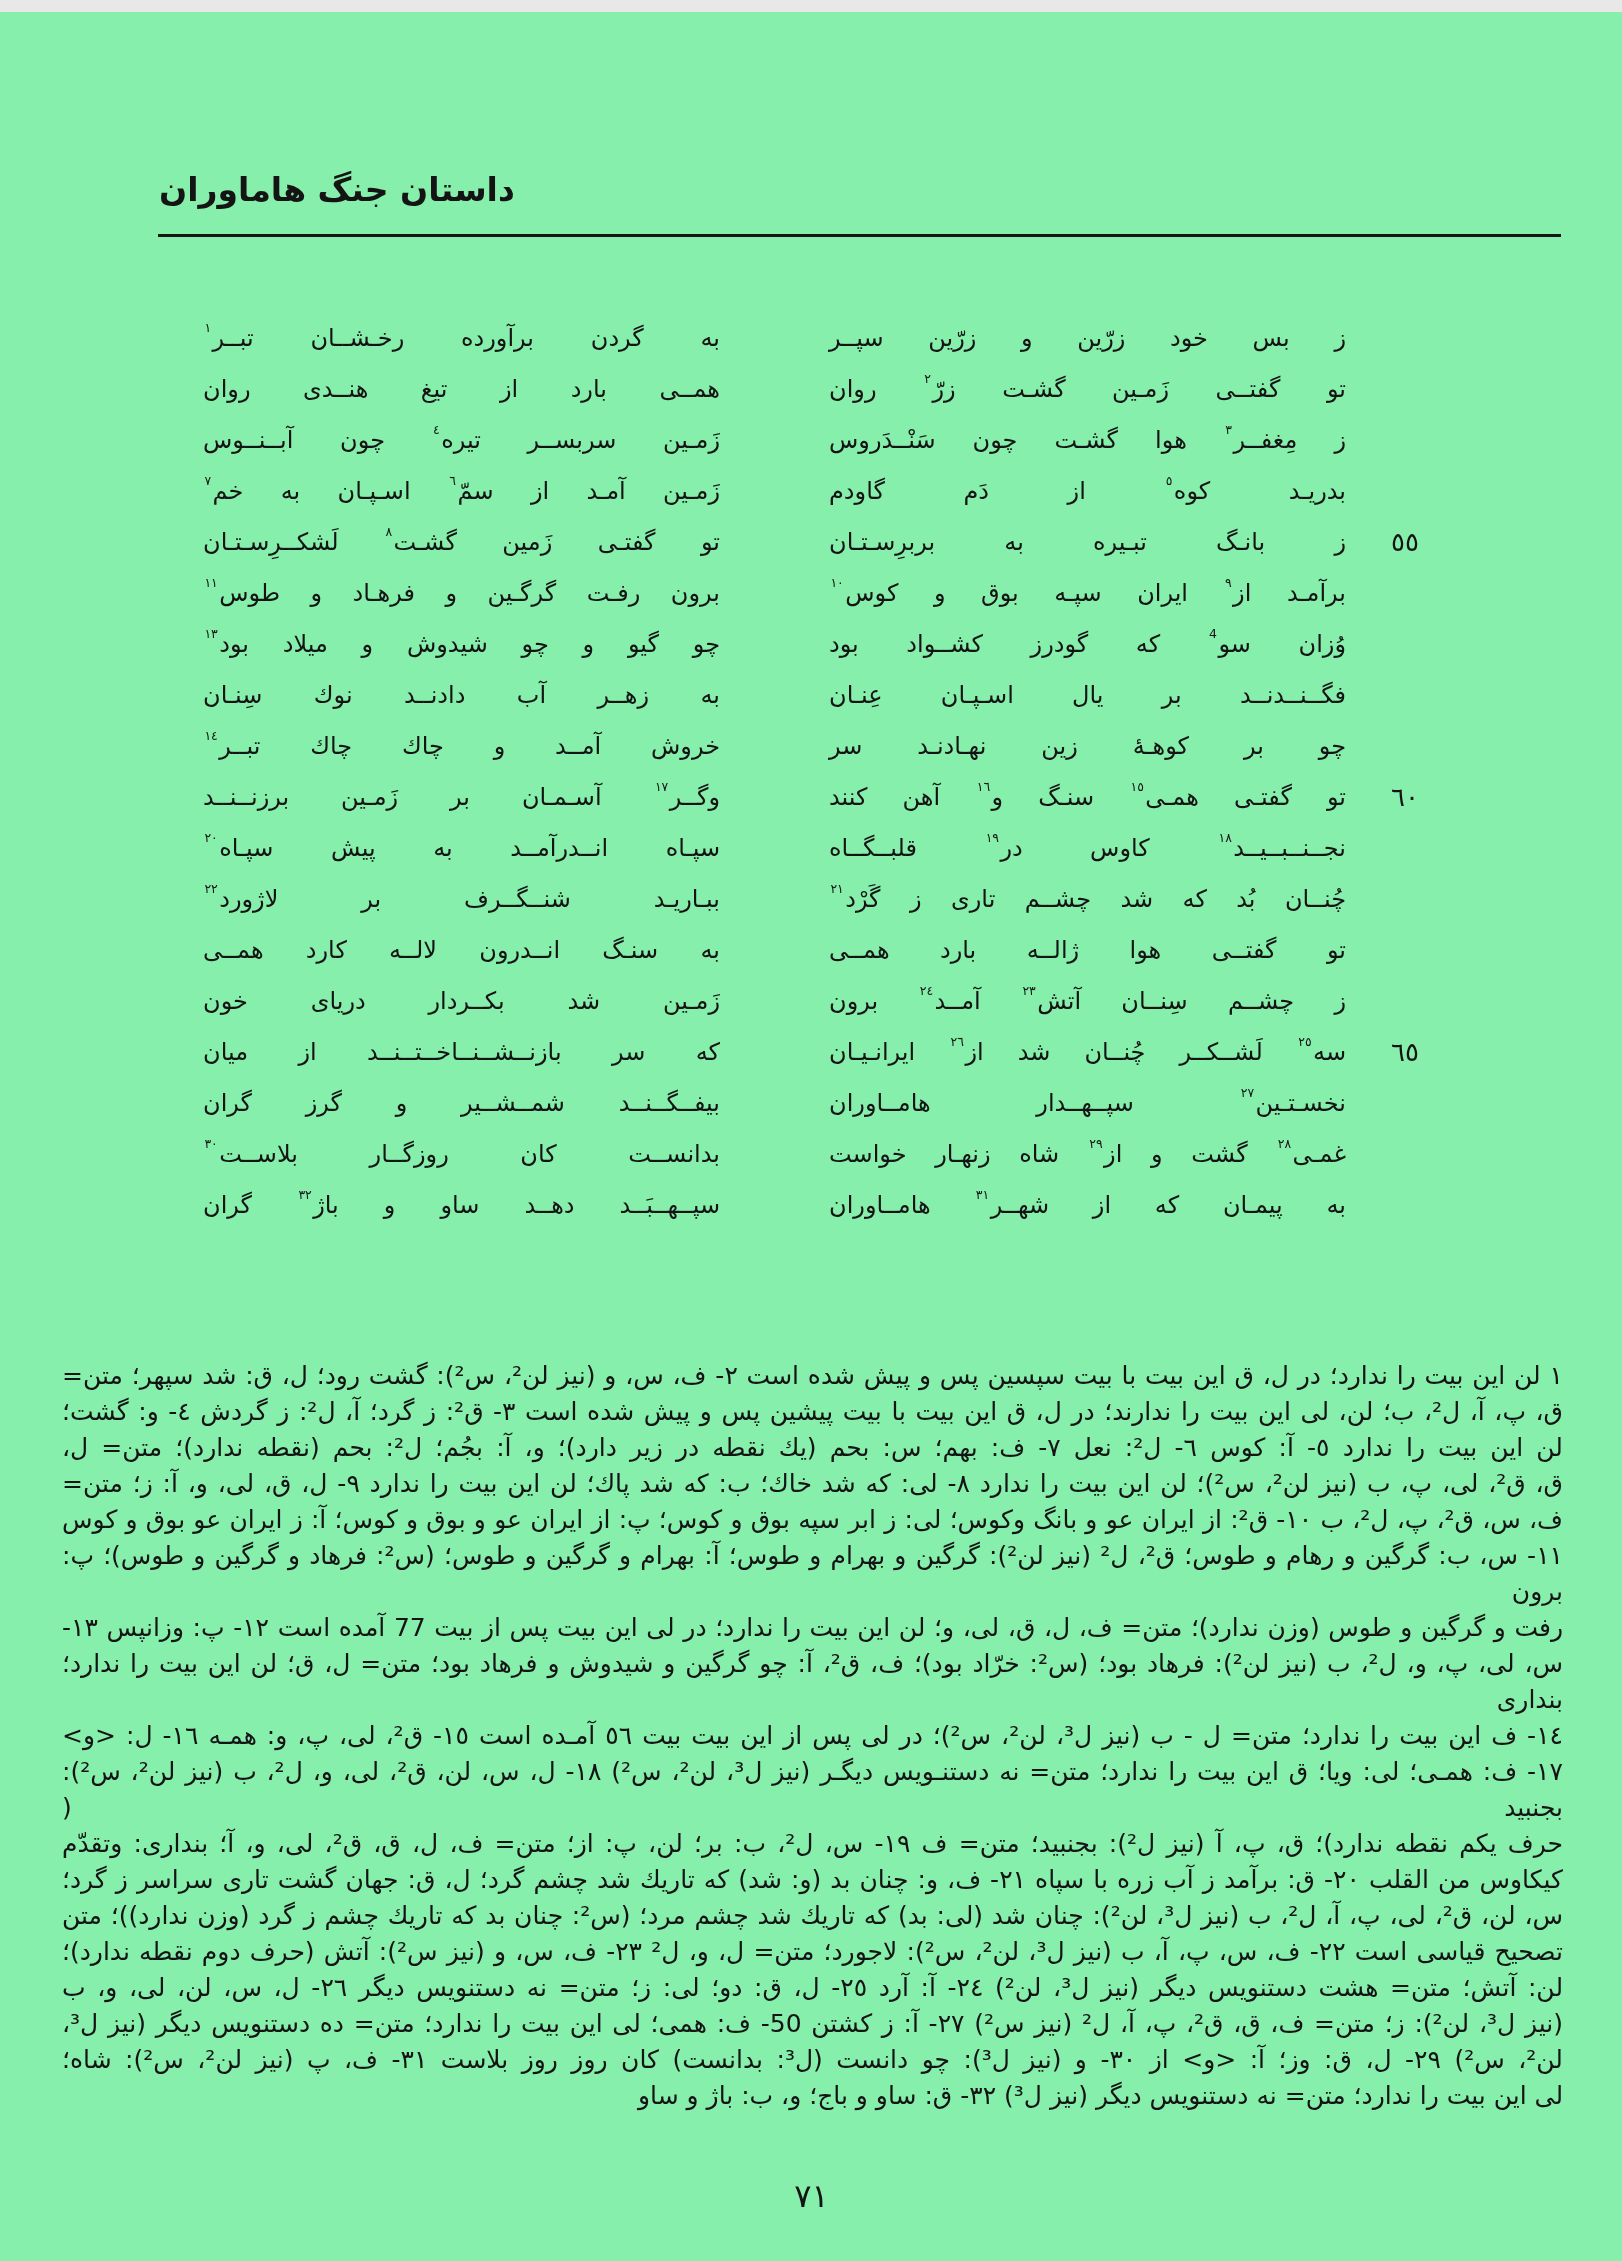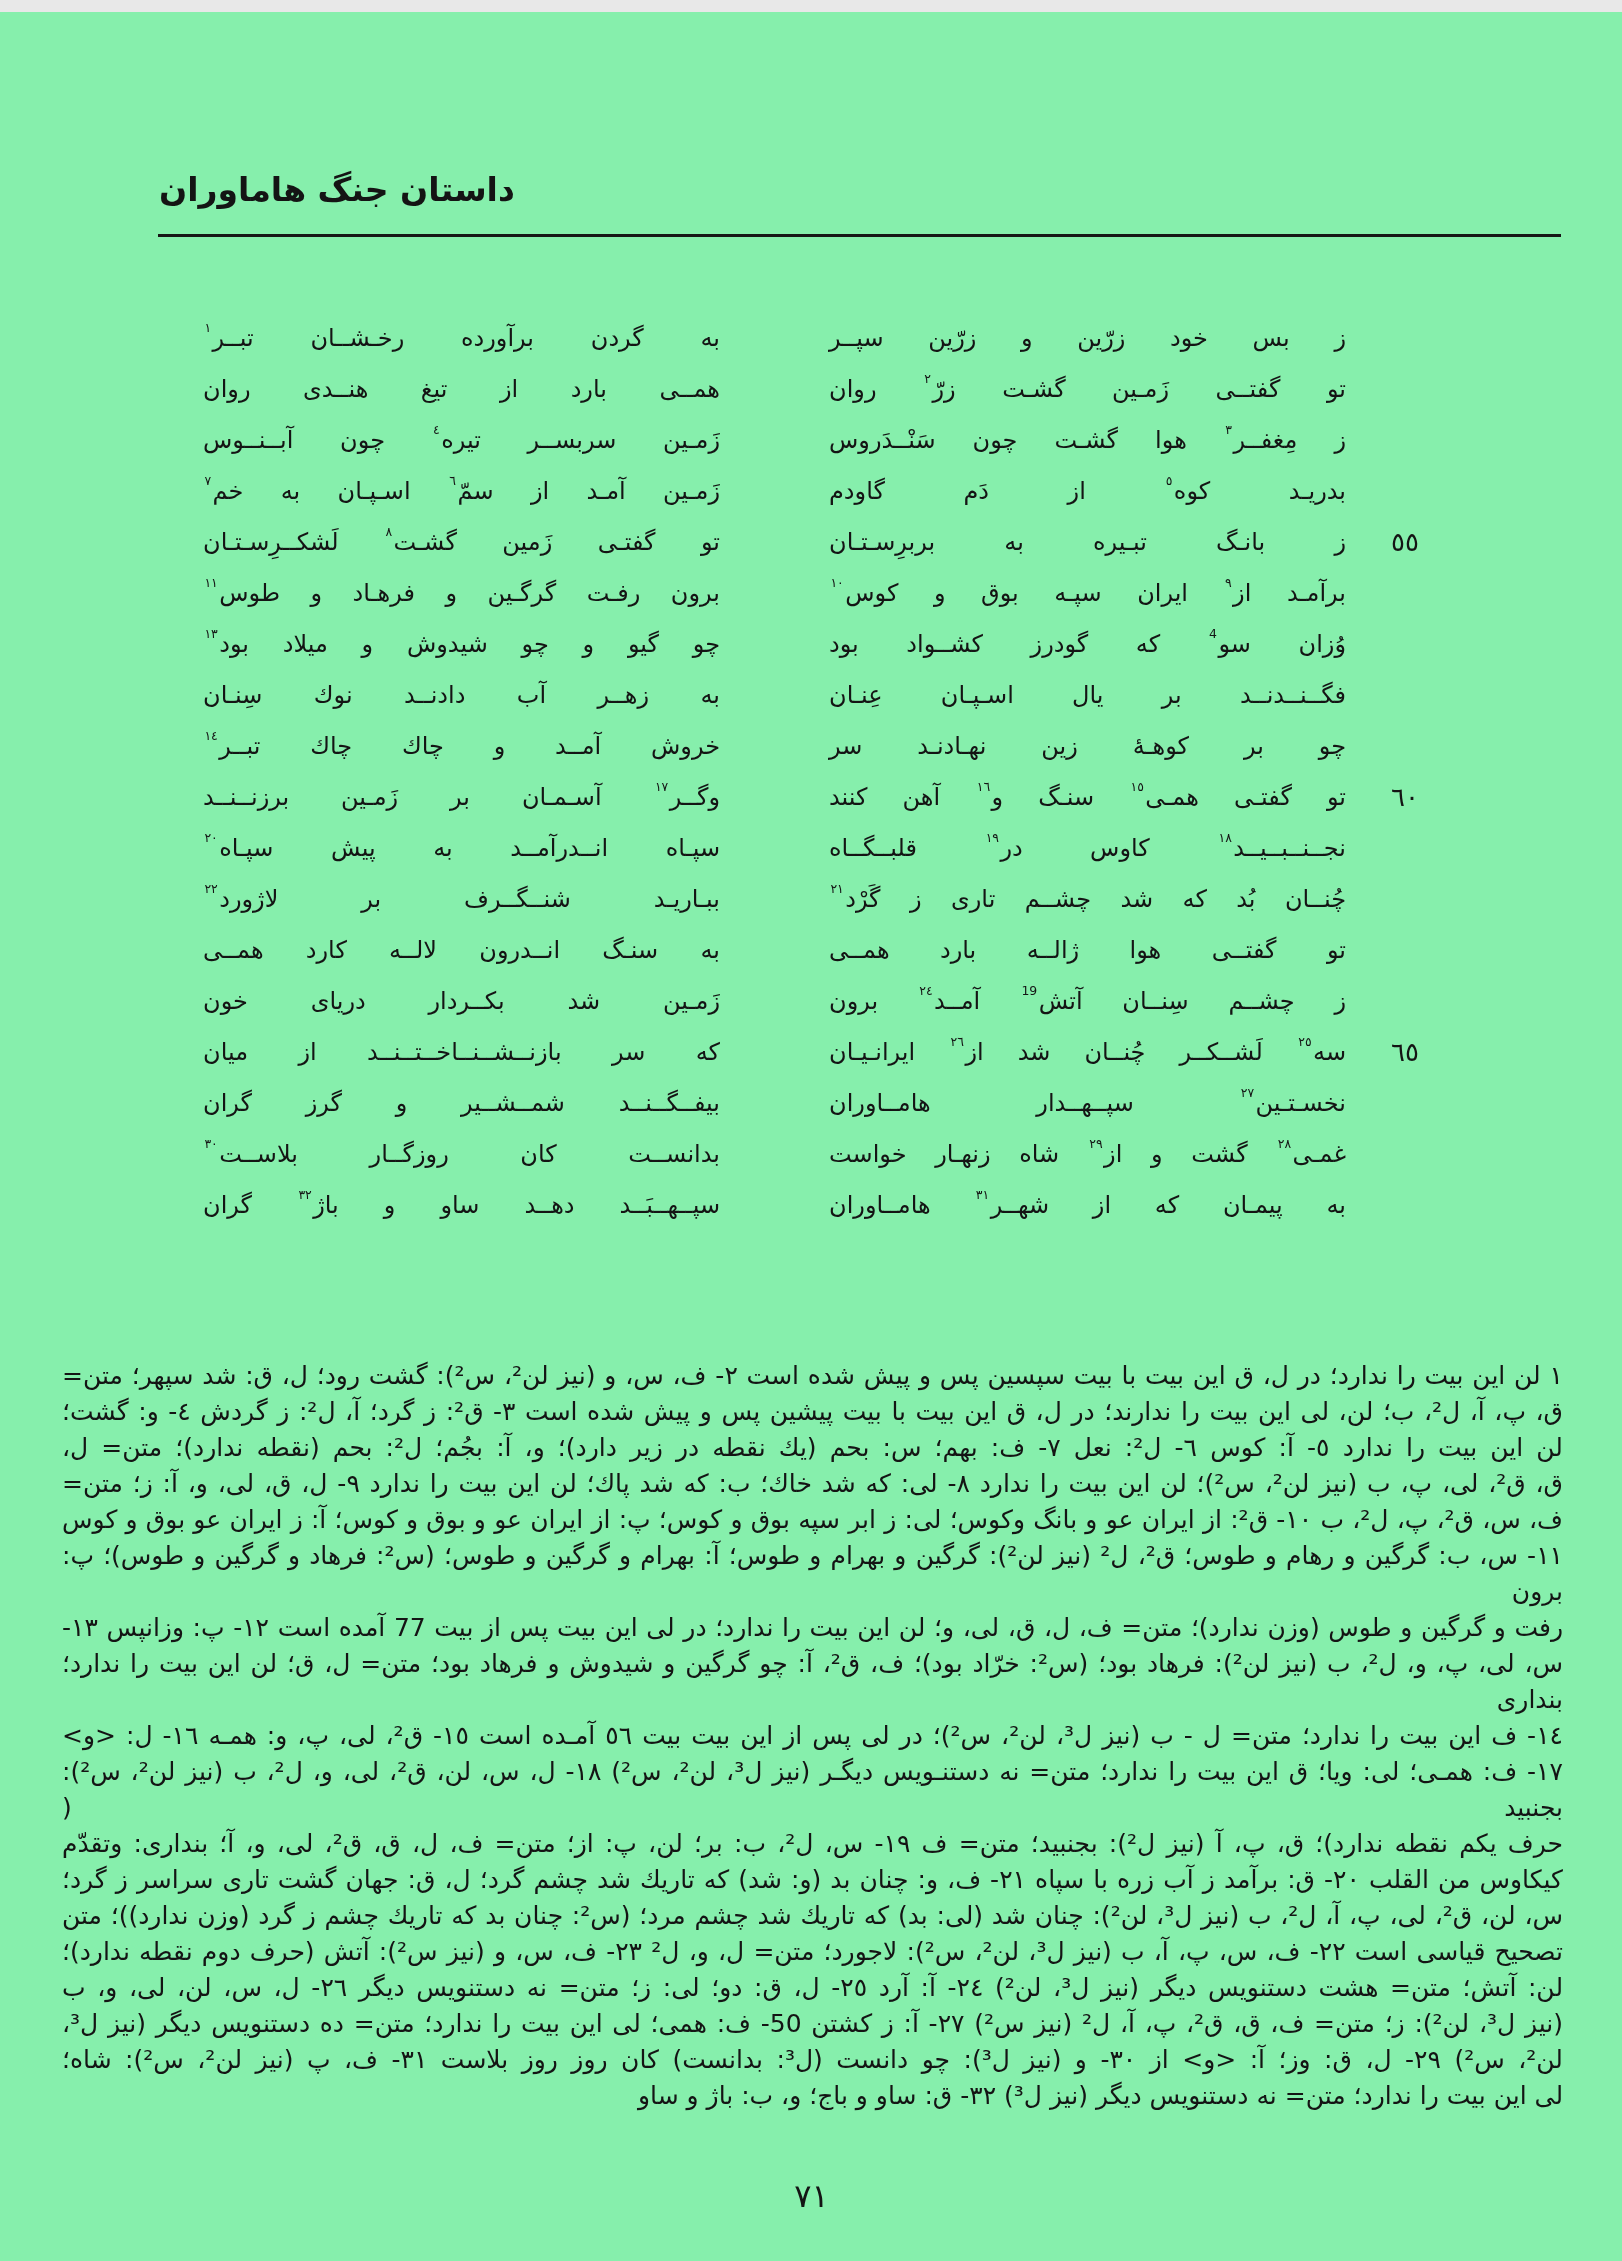--- a/index.html
+++ b/index.html
@@ -109,21 +109,21 @@
       </div>
       <div class="verse-row">
         <div class="hemi hemi-right">چُنــان بُد که شد چشــم تاری ز گَرْد<sup class="fn-ref">٢١</sup></div>
         <div class="hemi hemi-left">ببـاریـد شنــگــرف بر لاژورد<sup class="fn-ref">٢٢</sup></div>
       </div>
       <div class="verse-row">
         <div class="hemi hemi-right">تو گفتــی هوا ژالــه بارد همــی</div>
         <div class="hemi hemi-left">به سنـگ انــدرون لالــه کارد همــی</div>
       </div>
       <div class="verse-row">
-        <div class="hemi hemi-right">ز چشــم سِنــان آتش<sup class="fn-ref">19</sup> آمــد<sup class="fn-ref">٢٤</sup> برون</div>
+        <div class="hemi hemi-right">ز چشــم سِنــان آتش<sup class="fn-ref">٢٣</sup> آمــد<sup class="fn-ref">٢٤</sup> برون</div>
         <div class="hemi hemi-left">زَمـین شد بکــردار دریای خون</div>
       </div>
       <div class="verse-row">
         <span class="verse-num">٦٥</span>
         <div class="hemi hemi-right">سه<sup class="fn-ref">٢٥</sup> لَشــکــر چُنــان شد از<sup class="fn-ref">٢٦</sup> ایرانـیـان</div>
         <div class="hemi hemi-left">که سر بازنــشــنــاخــتــنــد از میان</div>
       </div>
       <div class="verse-row">
         <div class="hemi hemi-right">نخسـتـین<sup class="fn-ref">٢٧</sup> سپــهــدار هامــاوران</div>
         <div class="hemi hemi-left">بیفــگــنــد شمــشــیر و گرز گران</div>

